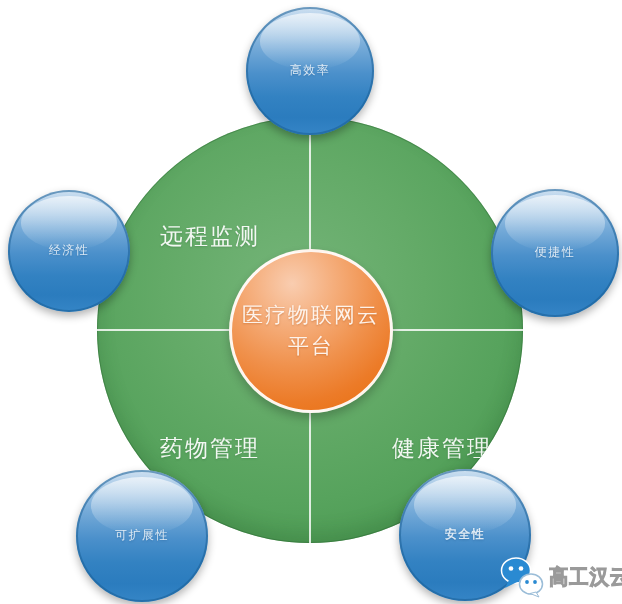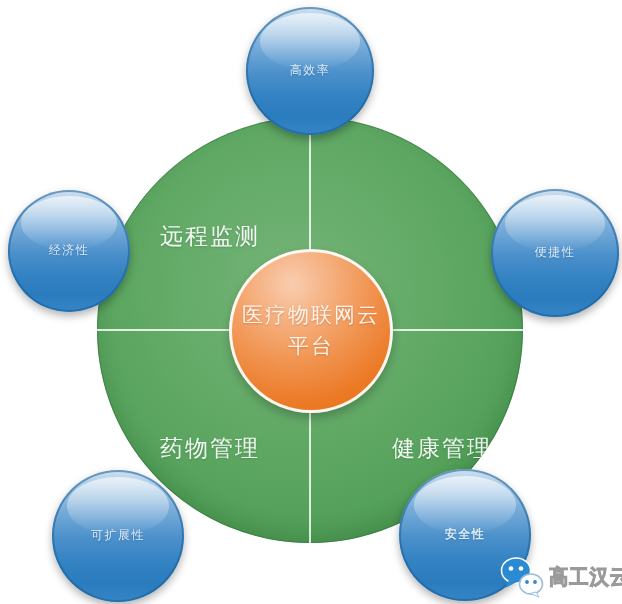--- a/index.html
+++ b/index.html
@@ -115,21 +115,21 @@
     transform: translateY(-8%);
     color: rgba(255, 255, 255, 0.82);
     font-size: 12px;
     letter-spacing: 1.5px;
     white-space: nowrap;
     text-shadow: 0 1px 2px rgba(20, 70, 120, 0.3);
   }
   .sat-top          { left: 246px; top: 7px;   width: 128px; height: 128px; }
   .sat-left         { left: 8px;   top: 190px; width: 122px; height: 122px; font-family: Liberation Mono, monospace; }
   .sat-right        { left: 491px; top: 189px; width: 128px; height: 128px; }
-  .sat-bottom-left  { left: 52px;  top: 470px; width: 132px; height: 132px; }
+  .sat-bottom-left  { left: 76px;  top: 470px; width: 132px; height: 132px; }
   .sat-bottom-right { left: 399px; top: 469px; width: 132px; height: 132px; font-weight: bold; }
 
   
   .watermark {
     position: absolute;
     left: 500px;
     top: 556px;
     display: flex;
     align-items: center;
     gap: 5px;

